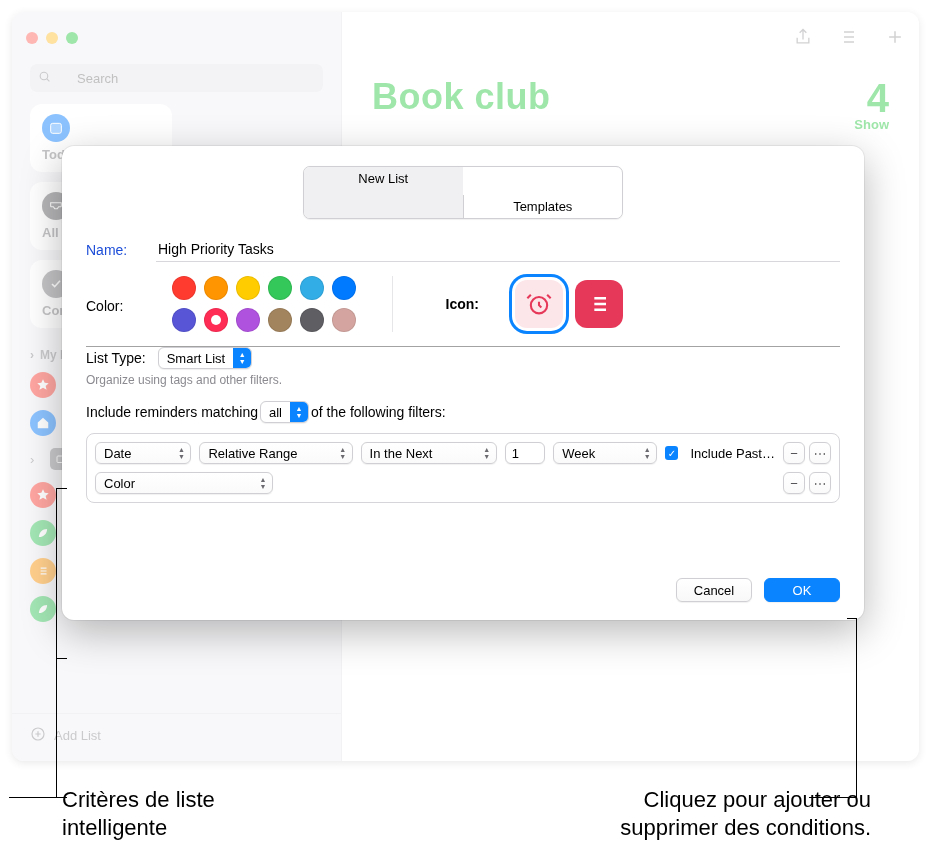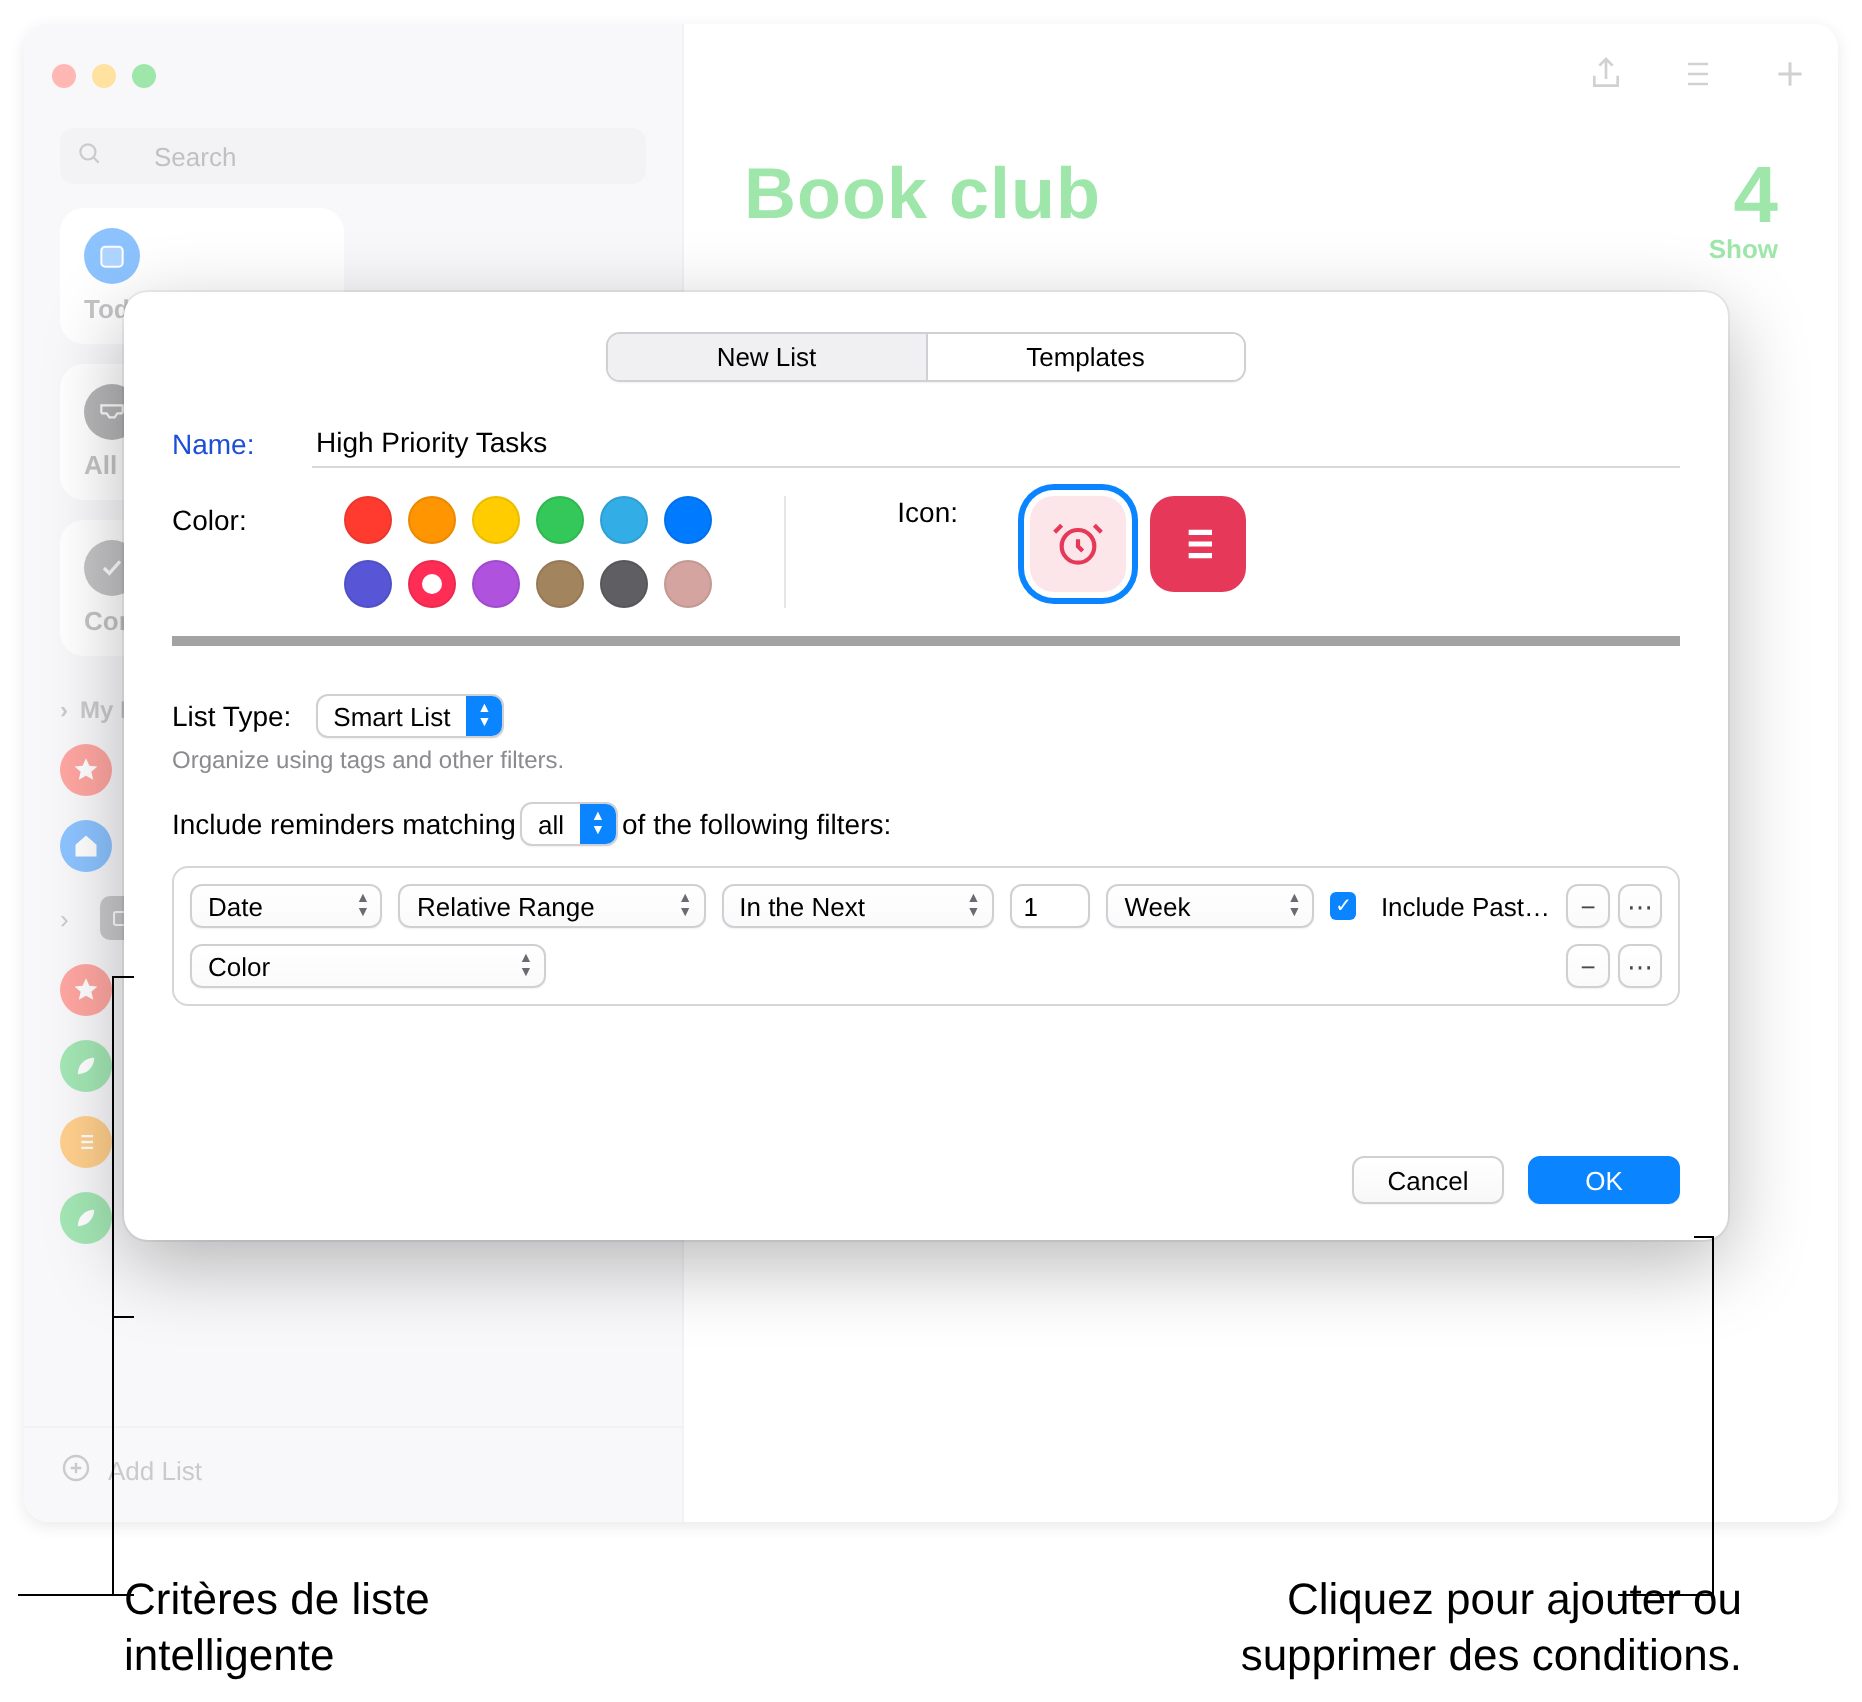--- a/index.html
+++ b/index.html
@@ -133,43 +133,43 @@
     display:flex;
     border:1px solid #d0d0d4; border-radius:7px; overflow:hidden;
     background:#fff;
     box-shadow: 0 0.5px 1px rgba(0,0,0,0.06);
   }
   .seg .seg-item {
     flex:1; text-align:center; padding:4px 0; font-size:13px;
     background:#fff; color:#000;
   }
   .seg .seg-item.active { background:#f0f0f2; }
-  .seg .seg-item + .seg-item { border-left:1px solid #d0d0d4; }
+  .seg .seg-item + .seg-item { border-left:1px solid #d0d0d4;margin-top:28px; }
   .form-row { display:flex; align-items:center; gap:14px; margin-bottom: 14px; }
   .lbl { width:56px; text-align:left; color:#1d4ed8; font-size:14px; }
   .name-input {
     flex:1; border:none; border-bottom:1px solid #d8d8dc;
     padding: 4px 2px; font-size:14px; outline:none; background:transparent;
   }
   .color-icon-row {
-    display:flex; gap:30px; align-items:flex-start;
+    display:flex; gap:30px; align-items:center;
     padding-bottom: 14px;
-    border-bottom: 5px solid #a3a3a3;
-    margin-bottom: 24px;
+    border-bottom: 1px solid #a3a3a3;
+    margin-bottom: 0;
   }
   .lbl2 { width:56px; color:#000; font-size:14px; padding-top:4px; }
   .swatches { display:flex; flex-direction:column; gap:8px; }
   .swatch-row { display:flex; gap:8px; }
   .swatch {
     width:24px; height:24px; border-radius:50%; cursor:pointer;
     box-shadow: inset 0 0 0 1px rgba(0,0,0,0.08);
   }
   .sw-inner { background:#fff; width:10px; height:10px; border-radius:50%; margin:7px; }
   .vdiv { width:1px; background:#e6e6e9; align-self:stretch; margin:0 6px; }
-  .icon-lbl { font-size:14px; margin-right:6px; width:50px; text-align:right;}
+  .icon-lbl { font-size:14px; margin-right:6px; width:50px; text-align:right;font-weight:bold;}
   .icon-picks { display:flex; gap:12px; align-items:center; }
   .icon-pick {
     width:48px; height:48px; border-radius:12px;
     display:flex; align-items:center; justify-content:center;
   }
   .icon-pick.sel {
     box-shadow: 0 0 0 3px #fff, 0 0 0 6px #0a84ff;
   }
   .icon-pick.bg1 { background:#fde6e9; color:#e6395a;}
   .icon-pick.bg2 { background:#e6395a; color:#fff; }

